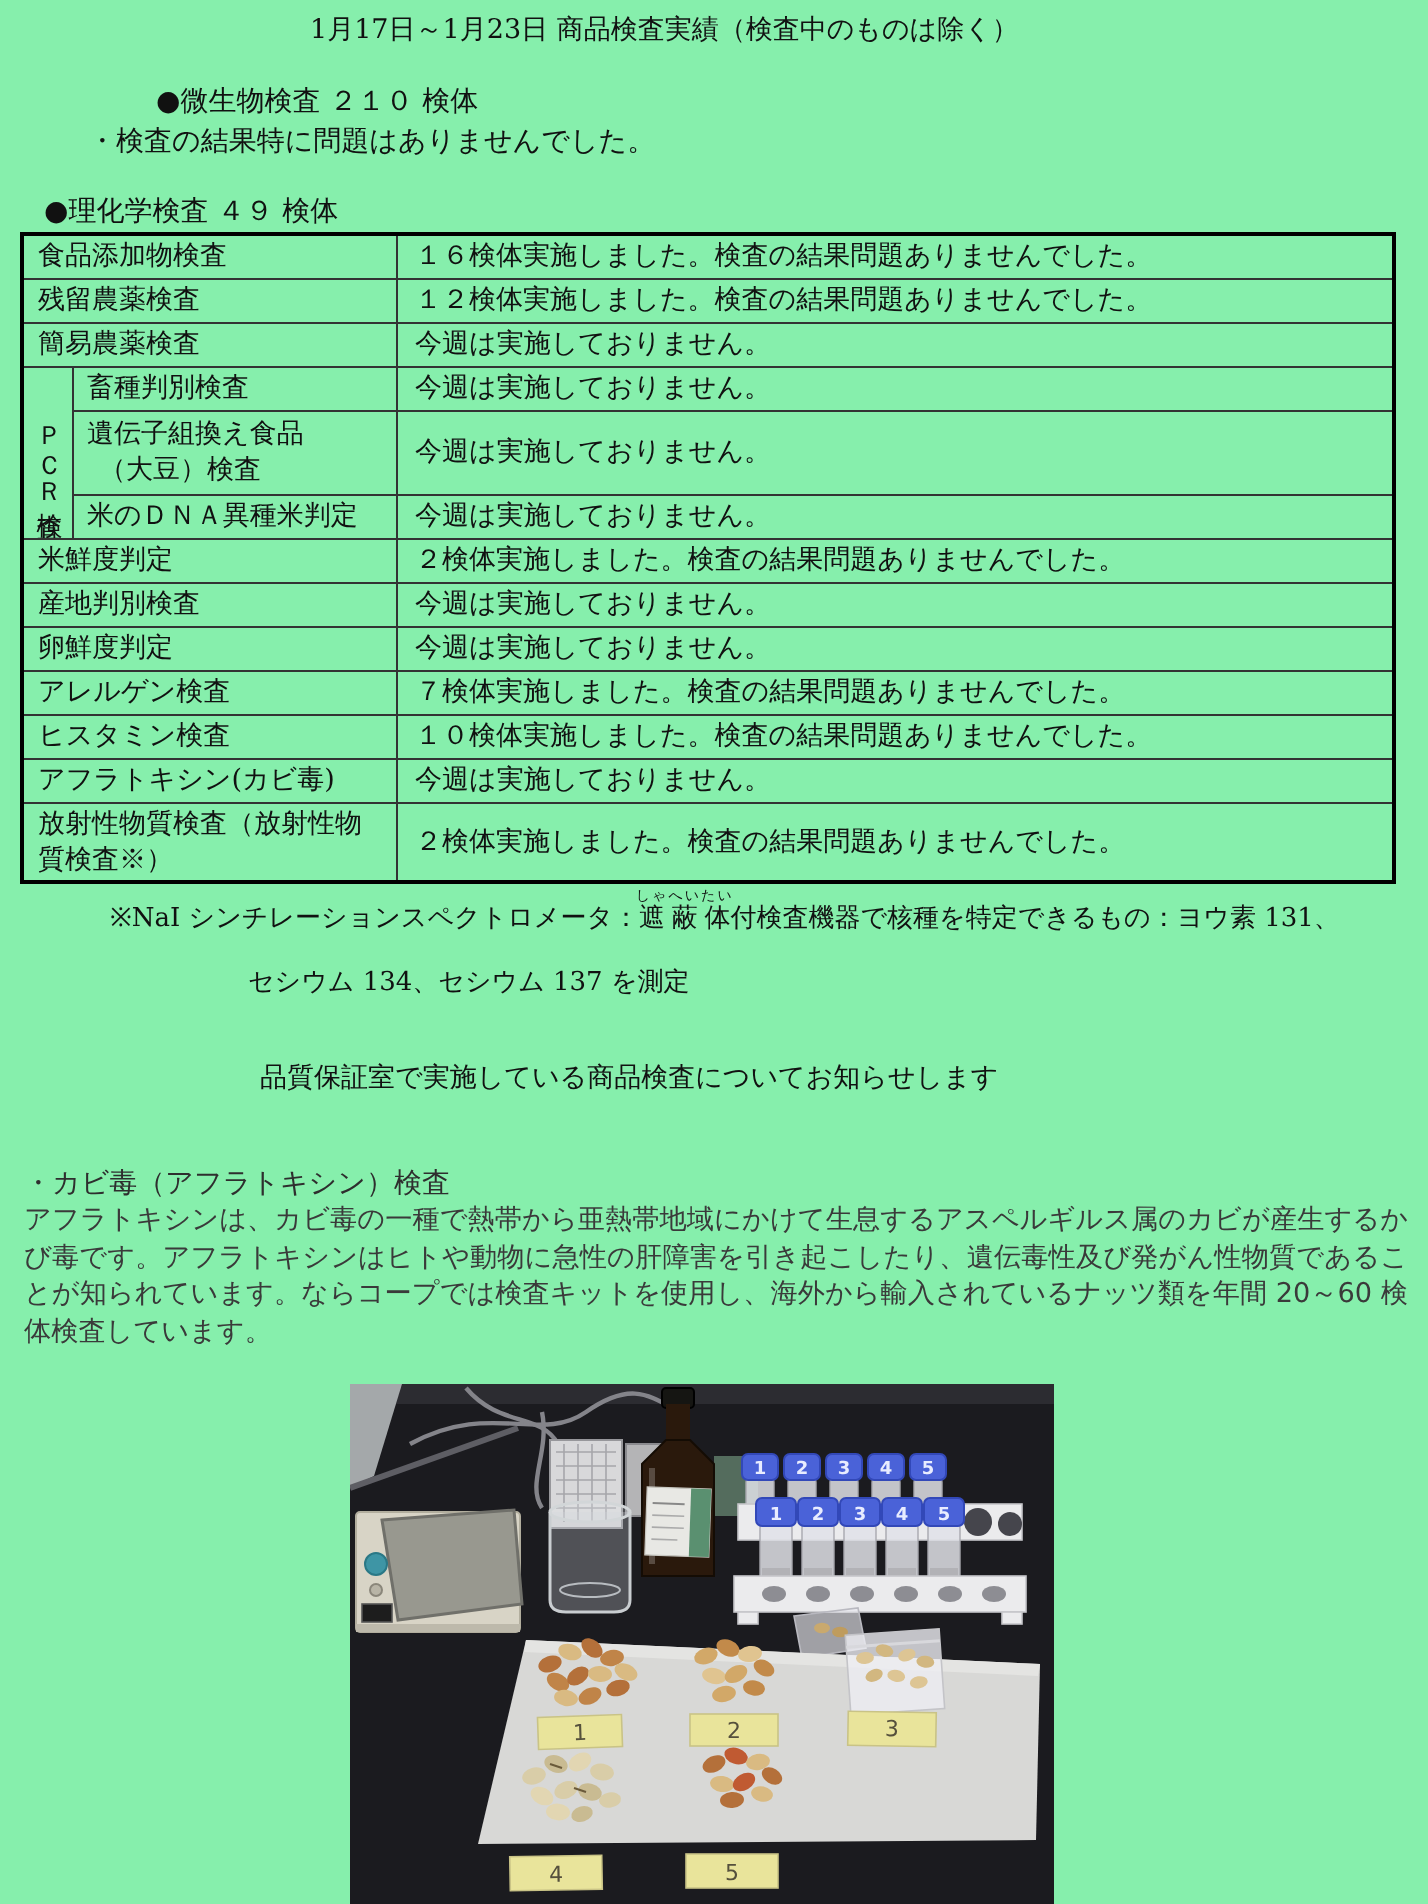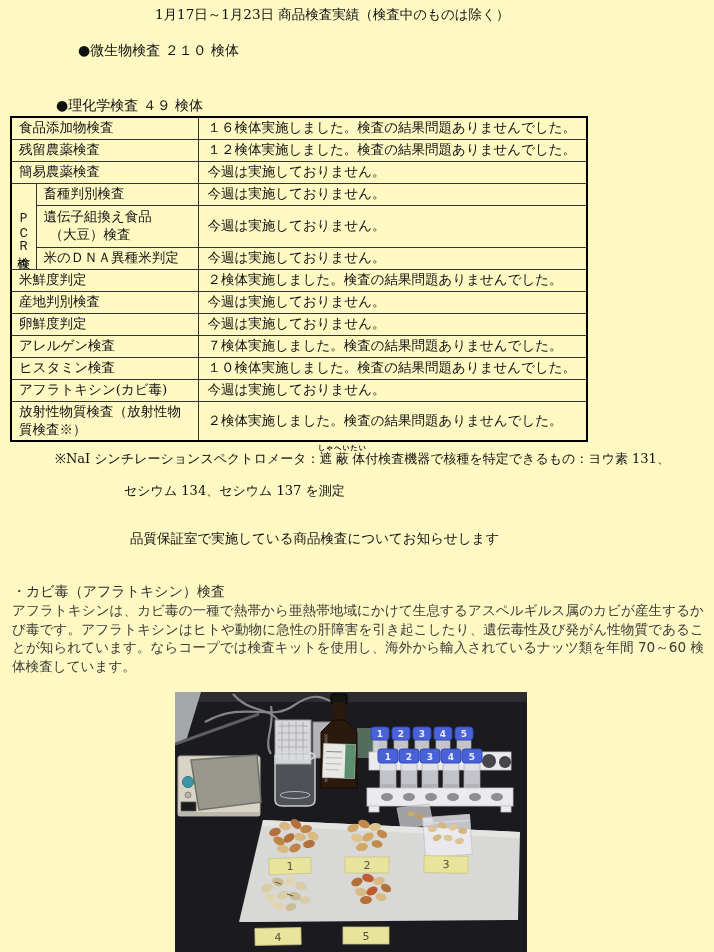--- a/index.html
+++ b/index.html
@@ -1,44 +1,44 @@
 <!DOCTYPE html>
 <html style="--bench-dark: #1b1b1f; --cap-blue: #4a62d8; --sticky-yellow: #e9e49b; --towel-gray: #d8d8d6; --rack-white: #ebebed; --bottle-brown: #2a190c; --label-green: #5a9070; --machine-beige: #d8d4c6; --knob-teal: #3e95a5;"><head>
 <meta charset="utf-8">
 <style>
   * { margin:0; padding:0; box-sizing:border-box; }
   html,body { background:#ffffff; }
   .page {
     position:relative; width:714px; height:952px; margin:0 auto;
-    background:#fef9c3; overflow:hidden;
+    background:#86efac; overflow:hidden;
     font-family:"DejaVu Serif","Liberation Serif",serif;
     color:#111;
   }
   .abs { position:absolute; white-space:nowrap; }
   .title { left:155px; top:6px; font-size:13.5px; }
   .micro-heading { left:38px; top:42px; font-size:14px;margin-left:40px; }
   .micro-note { left:44px; top:62px; font-size:14px; }
-  .chem-heading { left:56px; top:97px; font-size:14px; }
+  .chem-heading { left:22px; top:97px; font-size:14px; }
 
   table.insp {
-    position:absolute; left:10px; top:116px; width:578px;
+    position:absolute; left:10px; top:116px; width:688px;
     border-collapse:collapse; border:2px solid #000;
     font-size:13.5px; table-layout:fixed;padding-left:42px;
   }
   table.insp td { border:1px solid #333; vertical-align:middle; overflow:hidden; }
   td.lbl { padding:1px 4px 1px 7px; word-break:break-all; white-space:normal; }
   td.res { padding:1px 4px 1px 9px; }
   tr.h1 { height:22px; }
   tr.h2 { height:42px; }
   tr.h3 { height:36px; }
   .vertWrap { writing-mode:vertical-rl; text-orientation:upright;
     margin:0 auto; letter-spacing:1px; font-size:13px; line-height:1; }
 
   .fn1 { left:55px; top:444px; font-size:13px; }
-  .fn1 ruby rt { font-size:7px; letter-spacing:1px;font-weight:bold; }
+  .fn1 ruby rt { font-size:7px; letter-spacing:1px; }
   .fn2 { left:88px; top:482px; font-size:13px;margin-left:36px; }
 
   .announce { left:130px; top:530px; font-size:13.5px; }
 
   .sectionHead {
     left:12px; top:583px; font-size:14px;
     font-family:"DejaVu Sans","Liberation Sans",sans-serif; color:#2e2e2e;
   }
   .bodyPara {
     position:absolute; left:12px; top:601px; width:692px;
@@ -65,20 +65,21 @@
   .cable { stroke:#84848a; stroke-width:2.2; fill:none; }
 </style>
 </head>
 <body>
 
 <div class="page">
 
   <div class="abs title">1月17日～1月23日 商品検査実績（検査中のものは除く）</div>
 
   <div class="abs micro-heading">●微生物検査 ２１０ 検体</div>
+  <div class="abs micro-note">・検査の結果特に問題はありませんでした。</div>
   <div class="abs chem-heading">●理化学検査 ４９ 検体</div>
 
   <table class="insp">
     <colgroup>
         <col style="width:25px">
         <col style="width:162px">
         <col>
       </colgroup>
     <tbody>
         <tr class="h1">
@@ -143,21 +144,21 @@
     </table>
 
   <div class="abs fn1">
     <span>※NaI シンチレーションスペクトロメータ：</span><ruby><span>遮蔽体</span><rt>しゃへいたい</rt></ruby><span>付検査機器で核種を特定できるもの：ヨウ素 131、</span>
   </div>
   <div class="abs fn2">セシウム 134、セシウム 137 を測定</div>
 
   <div class="abs announce">品質保証室で実施している商品検査についてお知らせします</div>
 
   <div class="abs sectionHead">・カビ毒（アフラトキシン）検査</div>
-  <div class="bodyPara">アフラトキシンは、カビ毒の一種で熱帯から亜熱帯地域にかけて生息するアスペルギルス属のカビが産生するかび毒です。アフラトキシンはヒトや動物に急性の肝障害を引き起こしたり、遺伝毒性及び発がん性物質であることが知られています。ならコープでは検査キットを使用し、海外から輸入されているナッツ類を年間 70～60 検体検査しています。</div>
+  <div class="bodyPara">アフラトキシンは、カビ毒の一種で熱帯から亜熱帯地域にかけて生息するアスペルギルス属のカビが産生するかび毒です。アフラトキシンはヒトや動物に急性の肝障害を引き起こしたり、遺伝毒性及び発がん性物質であることが知られています。ならコープでは検査キットを使用し、海外から輸入されているナッツ類を年間 20～60 検体検査しています。</div>
 
   <div class="photo">
     <svg width="352" height="260" viewBox="0 0 352 260" xmlns="http://www.w3.org/2000/svg">
 
       <rect class="bench" x="0" y="0" width="352" height="260"></rect>
       <rect x="0" y="0" width="352" height="10" fill="#2c2c31"></rect>
 
       <polygon points="0,0 26,0 12,46 0,52" fill="#a4a8aa"></polygon>
       <line x1="0" y1="52" x2="84" y2="22" stroke="#5e5e64" stroke-width="3"></line>
 

